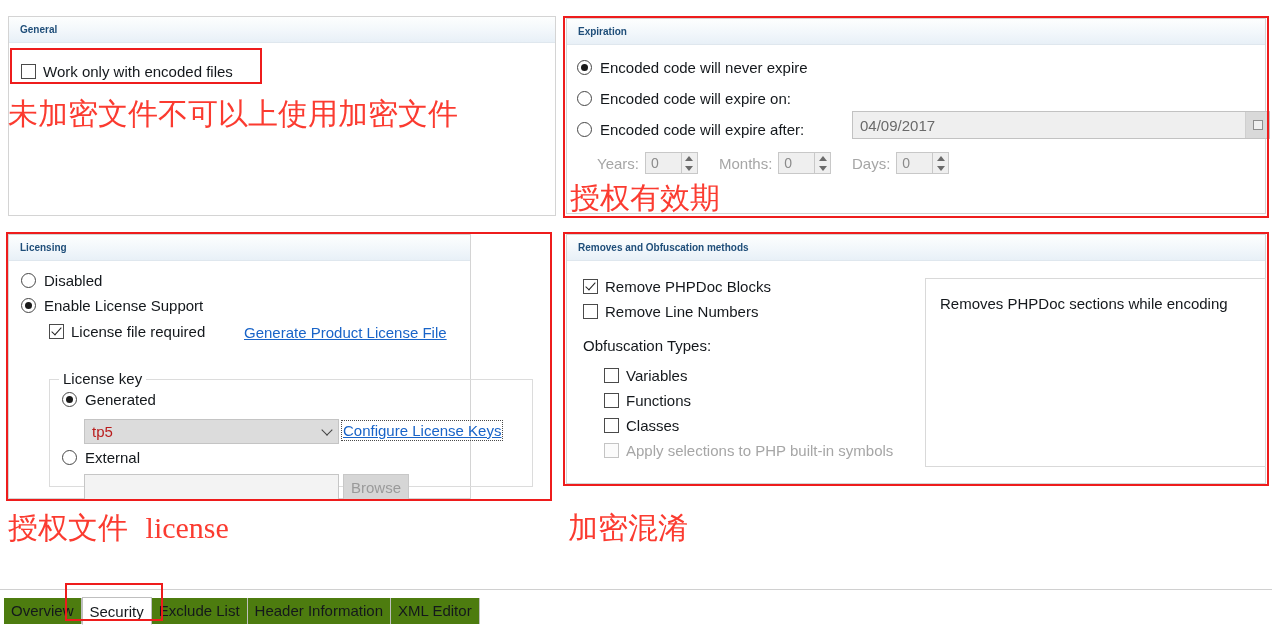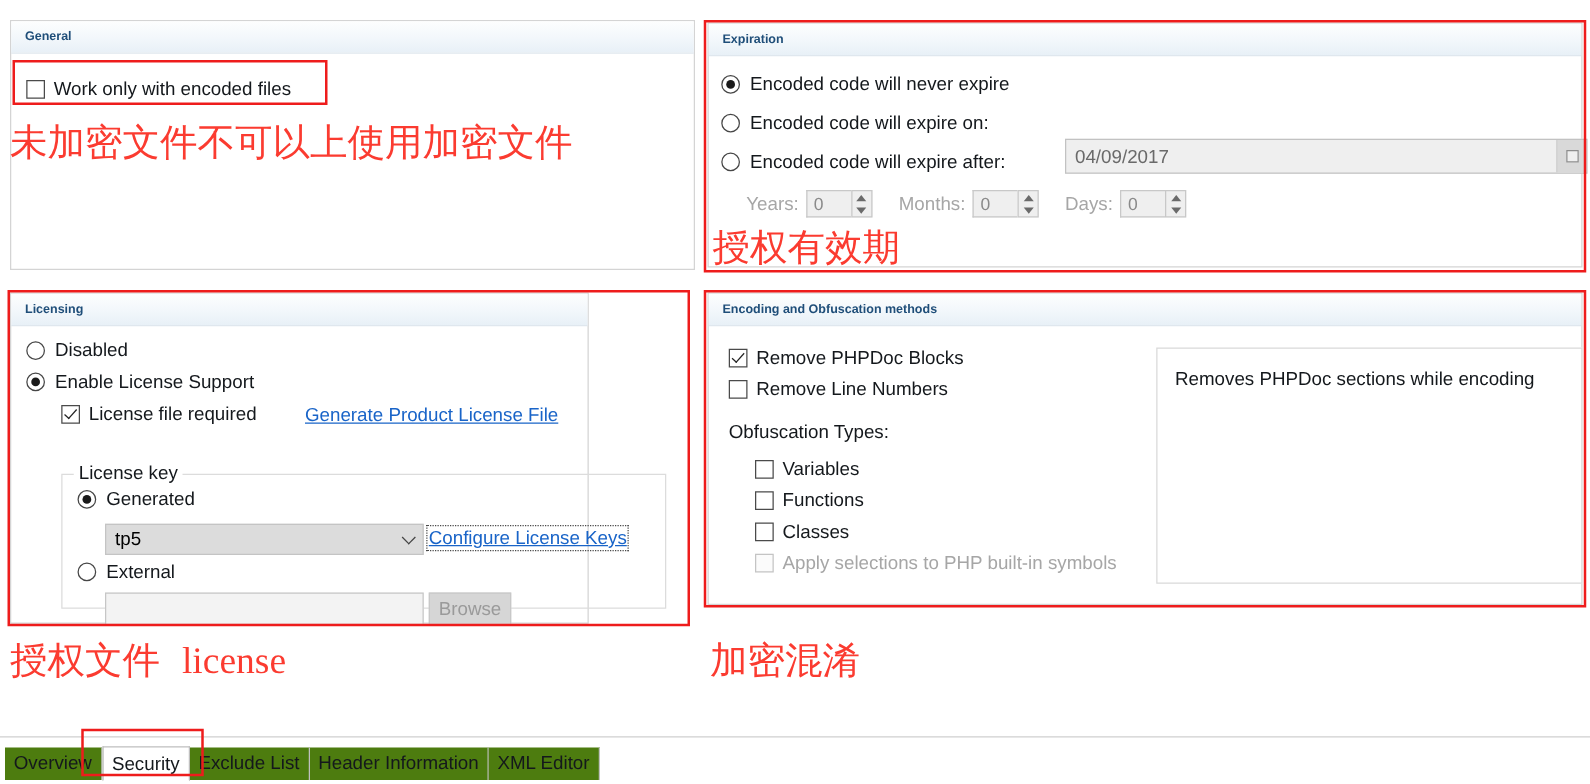--- a/index.html
+++ b/index.html
@@ -174,21 +174,21 @@
   }
 
   .combo {
     position: absolute;
     display: flex;
     align-items: center;
     border: 1px solid #c4c4c4;
     background: #dcdcdc;
     height: 25px;
   }
-  .combo .cval { flex: 1; font-size: 15px; color: #000000; padding-left: 7px; }
+  .combo .cval { flex: 1; font-size: 15px; color: #b91c1c; padding-left: 7px; }
   .combo .carr {
     width: 22px; display: flex; align-items: center; justify-content: center;
   }
   .combo .carr b {
     width: 8px; height: 8px;
     border-left: 1.6px solid #444;
     border-bottom: 1.6px solid #444;
     transform: rotate(-45deg);
     margin-top: -4px;
     display: block;
@@ -386,21 +386,21 @@
       </div>
     </div>
   </div>
   <div class="redbox" style="left:6px; top:232px; width:546px; height:269px;"></div>
   <div class="redtext" style="left:8px; top:508px; font-size:30px;">
     <span>授权文件</span>
     <span style="font-family:Liberation Serif, serif; margin-left:8px;">license</span>
   </div>
 
   <div class="panel" style="left:566px; top:234px; width:700px; height:250px;">
-    <div class="panel-header">Encoding and Obfuscation methods</div>
+    <div class="panel-header">Removes and Obfuscation methods</div>
     <div class="panel-body" style="height:223px;">
 
       <div class="row" style="left:16px; top:17px;">
         <span class="cb checked"></span>
         <span class="lbl" style="margin-left:7px;">Remove PHPDoc Blocks</span>
       </div>
 
       <div class="row" style="left:16px; top:42px;">
         <span class="cb"></span>
         <span class="lbl" style="margin-left:7px;">Remove Line Numbers</span>

